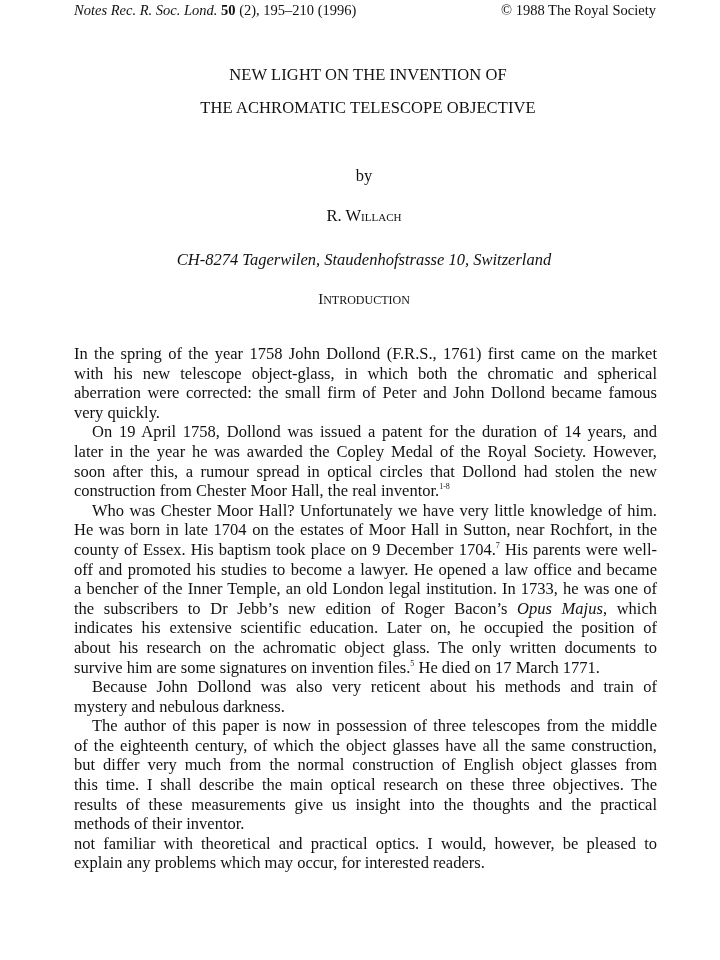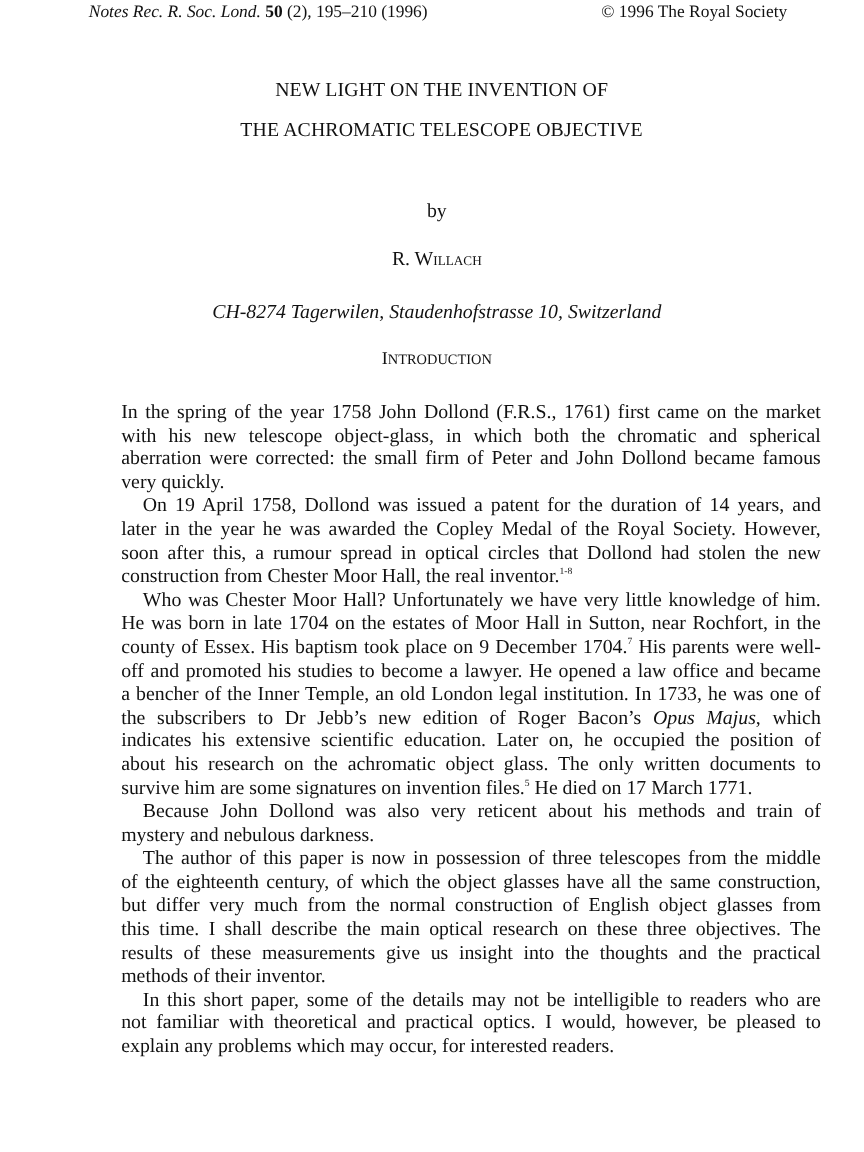--- a/index.html
+++ b/index.html
@@ -24,38 +24,38 @@
   .author .sc { font-size: 11px; }
   .address {
     position: absolute; top: 250px; left: 0; width: 728px; text-align: center;
     font-size: 16.5px; font-style: italic;
   }
   .section {
     position: absolute; top: 291px; left: 0; width: 728px; text-align: center; font-size: 15px;
   }
   .section .sc { font-size: 12px; }
   .body {
-    position: absolute; top: 333px; left: 74px; width: 583px;
-    font-size: 16.5px; line-height: 19.6px; margin-left: 27px;
+    position: absolute; top: 344px; left: 74px; width: 583px;
+    font-size: 16.5px; line-height: 19.6px;
   }
   .line {
     display: block; text-align: justify; text-align-last: justify;
     white-space: nowrap; height: 19.6px;
   }
   .line.last { text-align-last: left; }
   .line.indent { padding-left: 18px; }
   sup { font-size: 8px; vertical-align: 7px; line-height: 0; }
   i { font-style: italic; }
 </style>
 </head>
 <body>
 
 <div class="header">
   <span class="journal"><i>Notes Rec. R. Soc. Lond.</i> <b>50</b><span> (2), 195–210 (1996)</span></span>
-  <span>© 1996 The Royal Society</span>
+  <span>© 1988 The Royal Society</span>
 </div>
 
 <div class="title">
   <div>NEW LIGHT ON THE INVENTION OF</div>
   <div>THE ACHROMATIC TELESCOPE OBJECTIVE</div>
 </div>
 
 <div class="byline">by</div>
 
 <div class="author"><span>R. W</span><span class="sc">ILLACH</span></div>
@@ -100,17 +100,16 @@
   <div>
     <span class="line indent">The author of this paper is now in possession of three telescopes from the middle</span>
     <span class="line">of the eighteenth century, of which the object glasses have all the same construction,</span>
     <span class="line">but differ very much from the normal construction of English object glasses from</span>
     <span class="line">this time. I shall describe the main optical research on these three objectives. The</span>
     <span class="line">results of these measurements give us insight into the thoughts and the practical</span>
     <span class="line last">methods of their inventor.</span>
   </div>
 
   <div>
-    <span class="line indent">In this short paper, some of the details may not be intelligible to readers who are</span>
     <span class="line">not familiar with theoretical and practical optics. I would, however, be pleased to</span>
     <span class="line last">explain any problems which may occur, for interested readers.</span>
   </div>
 </div>
 
 </body></html>

